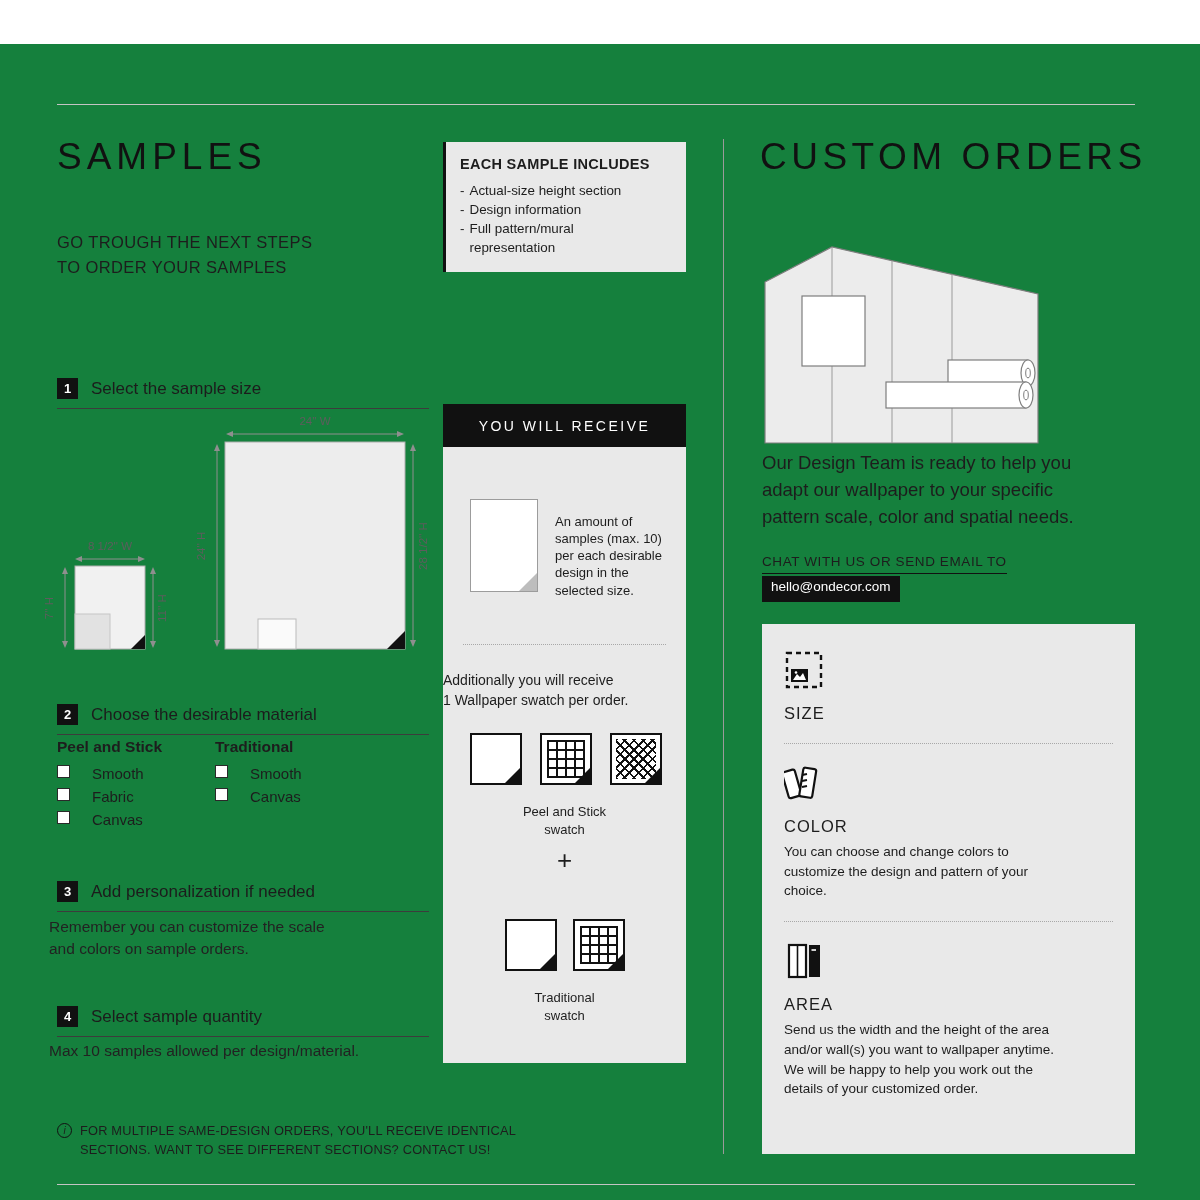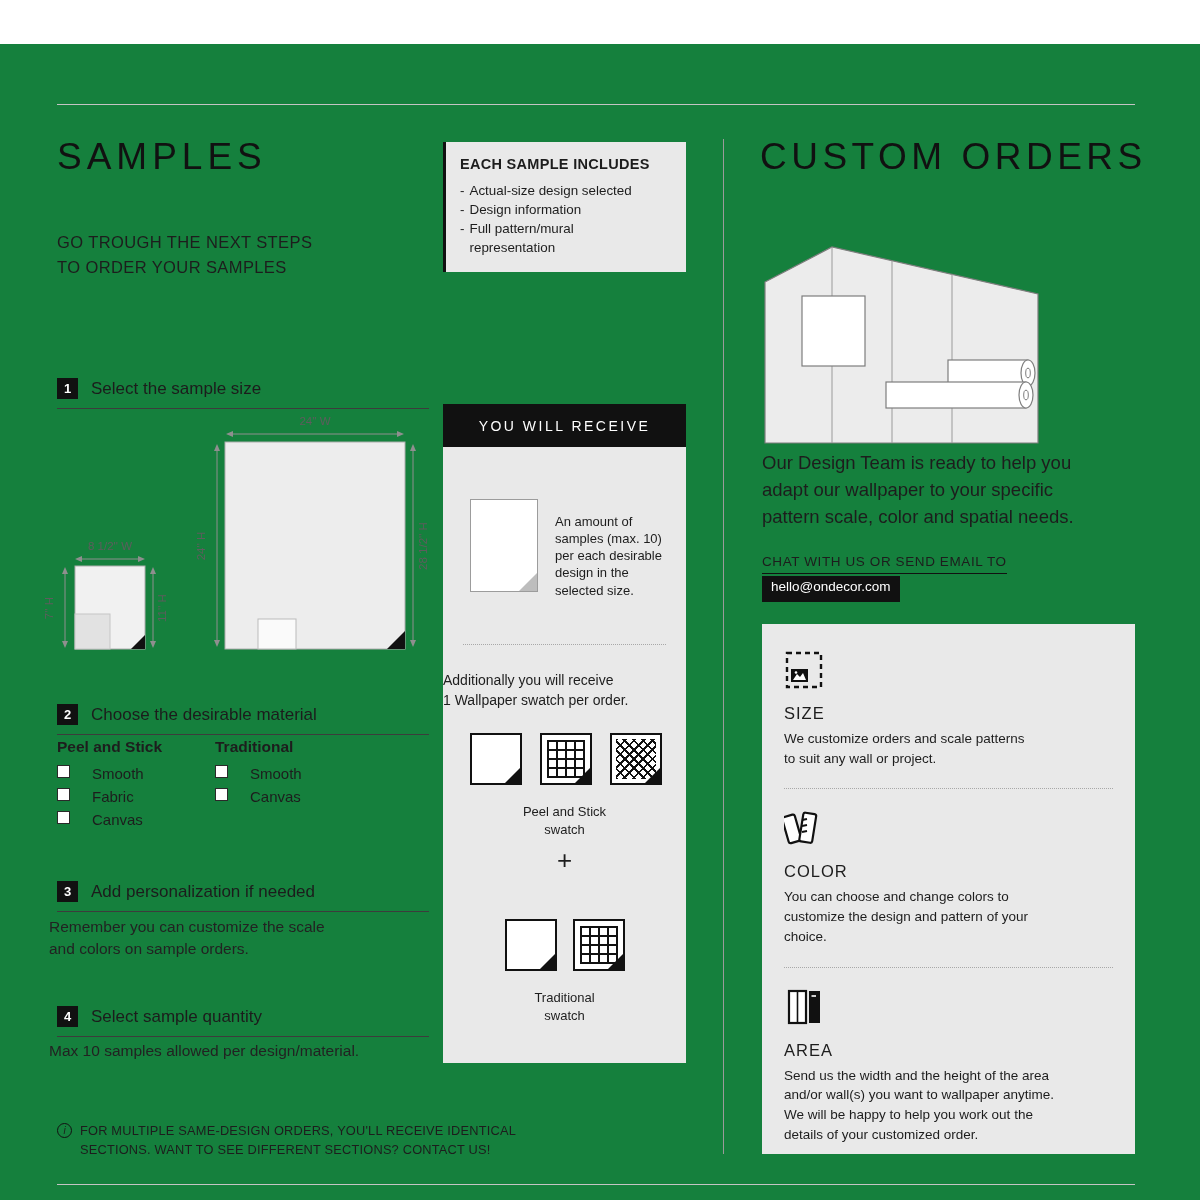--- a/index.html
+++ b/index.html
@@ -186,21 +186,21 @@
   <div id="footnote">
     <span class="info">i</span>
     <span id="footnote-text" class="pre">FOR MULTIPLE SAME-DESIGN ORDERS, YOU'LL RECEIVE IDENTICAL
 SECTIONS. WANT TO SEE DIFFERENT SECTIONS? CONTACT US!</span>
   </div>
 
   <div id="includes-box">
     <div id="includes-title">EACH SAMPLE INCLUDES</div>
     <div class="inc-item">
       <span class="inc-dash">-</span>
-      <span>Actual-size design selected</span>
+      <span>Actual-size height section</span>
     </div>
     <div class="inc-item">
       <span class="inc-dash">-</span>
       <span>Design information</span>
     </div>
     <div class="inc-item">
       <span class="inc-dash">-</span>
       <span style="width:185px">Full pattern/mural representation</span>
     </div>
   </div>
@@ -274,22 +274,20 @@
 
   <div id="features-panel">
 
     <svg width="40" height="40" viewBox="0 0 40 40">
       <rect x="3" y="3" width="34" height="34" fill="none" stroke="#111" stroke-width="2.4" stroke-dasharray="5 4"></rect>
       <rect x="7" y="19" width="17" height="13" fill="#111"></rect>
       <path d="M9,30 L13,24 L16,27 L19,23 L22,30 Z" fill="#fff"></path>
       <circle cx="12" cy="22.5" r="1.3" fill="#fff"></circle>
     </svg>
     <div class="feat-heading">SIZE</div>
-    <div class="feat-text pre">We customize orders and scale patterns
-to suit any wall or project.</div>
 
     <div class="feat-divider"></div>
 
     <svg width="40" height="40" viewBox="0 0 40 40">
       <g fill="#fff" stroke="#111" stroke-width="2.2">
         <rect x="5" y="7" width="13" height="27" rx="2" transform="rotate(-16 11 34)"></rect>
         <rect x="15" y="5" width="13" height="29" rx="2" transform="rotate(9 21 34)"></rect>
       </g>
       <path d="M18,12 l5,-1 M18,18 l5,-1 M18,24 l5,-1" stroke="#111" stroke-width="2" fill="none"></path>
     </svg>

